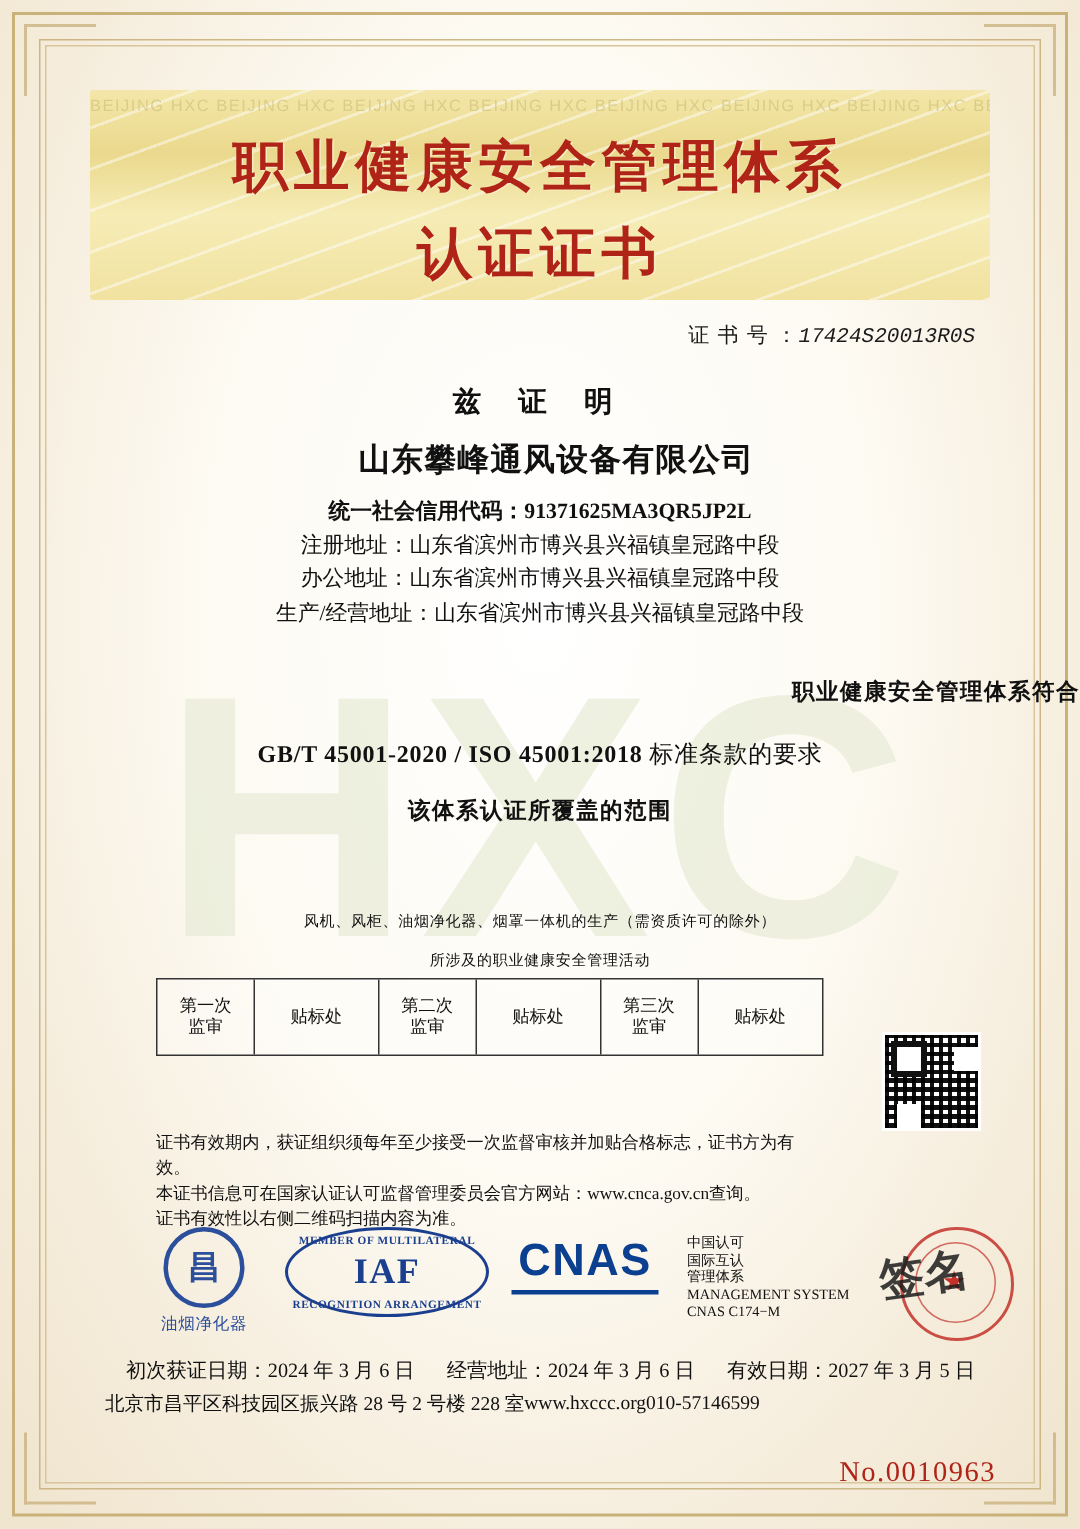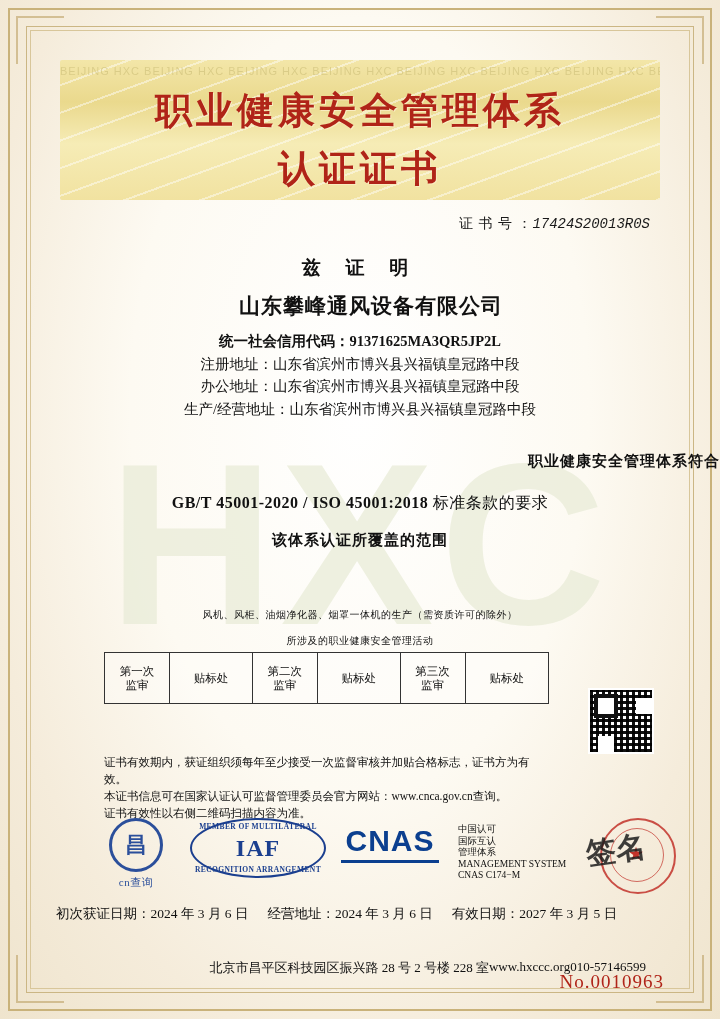--- a/index.html
+++ b/index.html
@@ -195,28 +195,28 @@
   .seal-sig{
     position:absolute;left:6px;top:16px;
     font-family:"Liberation Serif",serif;font-size:30px;color:#1c1c1c;
     transform:rotate(-8deg);font-weight:700;opacity:.85;
   }
   .seal-star{
     position:absolute;left:48px;top:30px;color:#c2322a;font-size:16px;
   }
 
   .dates{
-    position:absolute;left:56px;right:70px;top:905px;
-    display:flex;
+    position:absolute;left:84px;right:70px;top:905px;
+    display:flex;justify-content:space-between;
     font-size:13.5px;color:#111;gap:19px;
   }
   .addr{
-    position:absolute;left:70px;right:74px;top:927px;
-    display:flex;justify-content:flex-end;
-    font-size:13px;color:#111;margin-top:32px;
+    position:absolute;left:70px;right:58px;top:927px;
+    display:flex;justify-content:flex-start;
+    font-size:13px;color:#111;
   }
   .serial{
     position:absolute;right:56px;bottom:26px;
     font-family:"Liberation Serif",serif;
     font-size:19px;color:#b02418;letter-spacing:1px;
   }
 </style>
 </head>
 <body>
 
@@ -285,21 +285,21 @@
 
   <div class="notes">
     <div>证书有效期内，获证组织须每年至少接受一次监督审核并加贴合格标志，证书方为有效。</div>
     <div>本证书信息可在国家认证认可监督管理委员会官方网站：www.cnca.gov.cn查询。</div>
     <div>证书有效性以右侧二维码扫描内容为准。</div>
   </div>
 
   <div class="logos">
     <div class="logo hx">
       <div class="hx-circ">昌</div>
-      <div class="hx-txt">cn查询</div>
+      <div class="hx-txt">油烟净化器</div>
     </div>
 
     <div class="logo iaf">
       <div class="iaf-el">
         <span class="iaf-top">MEMBER OF MULTILATERAL</span>
         <span>IAF</span>
         <span class="iaf-bot">RECOGNITION ARRANGEMENT</span>
       </div>
     </div>
 

